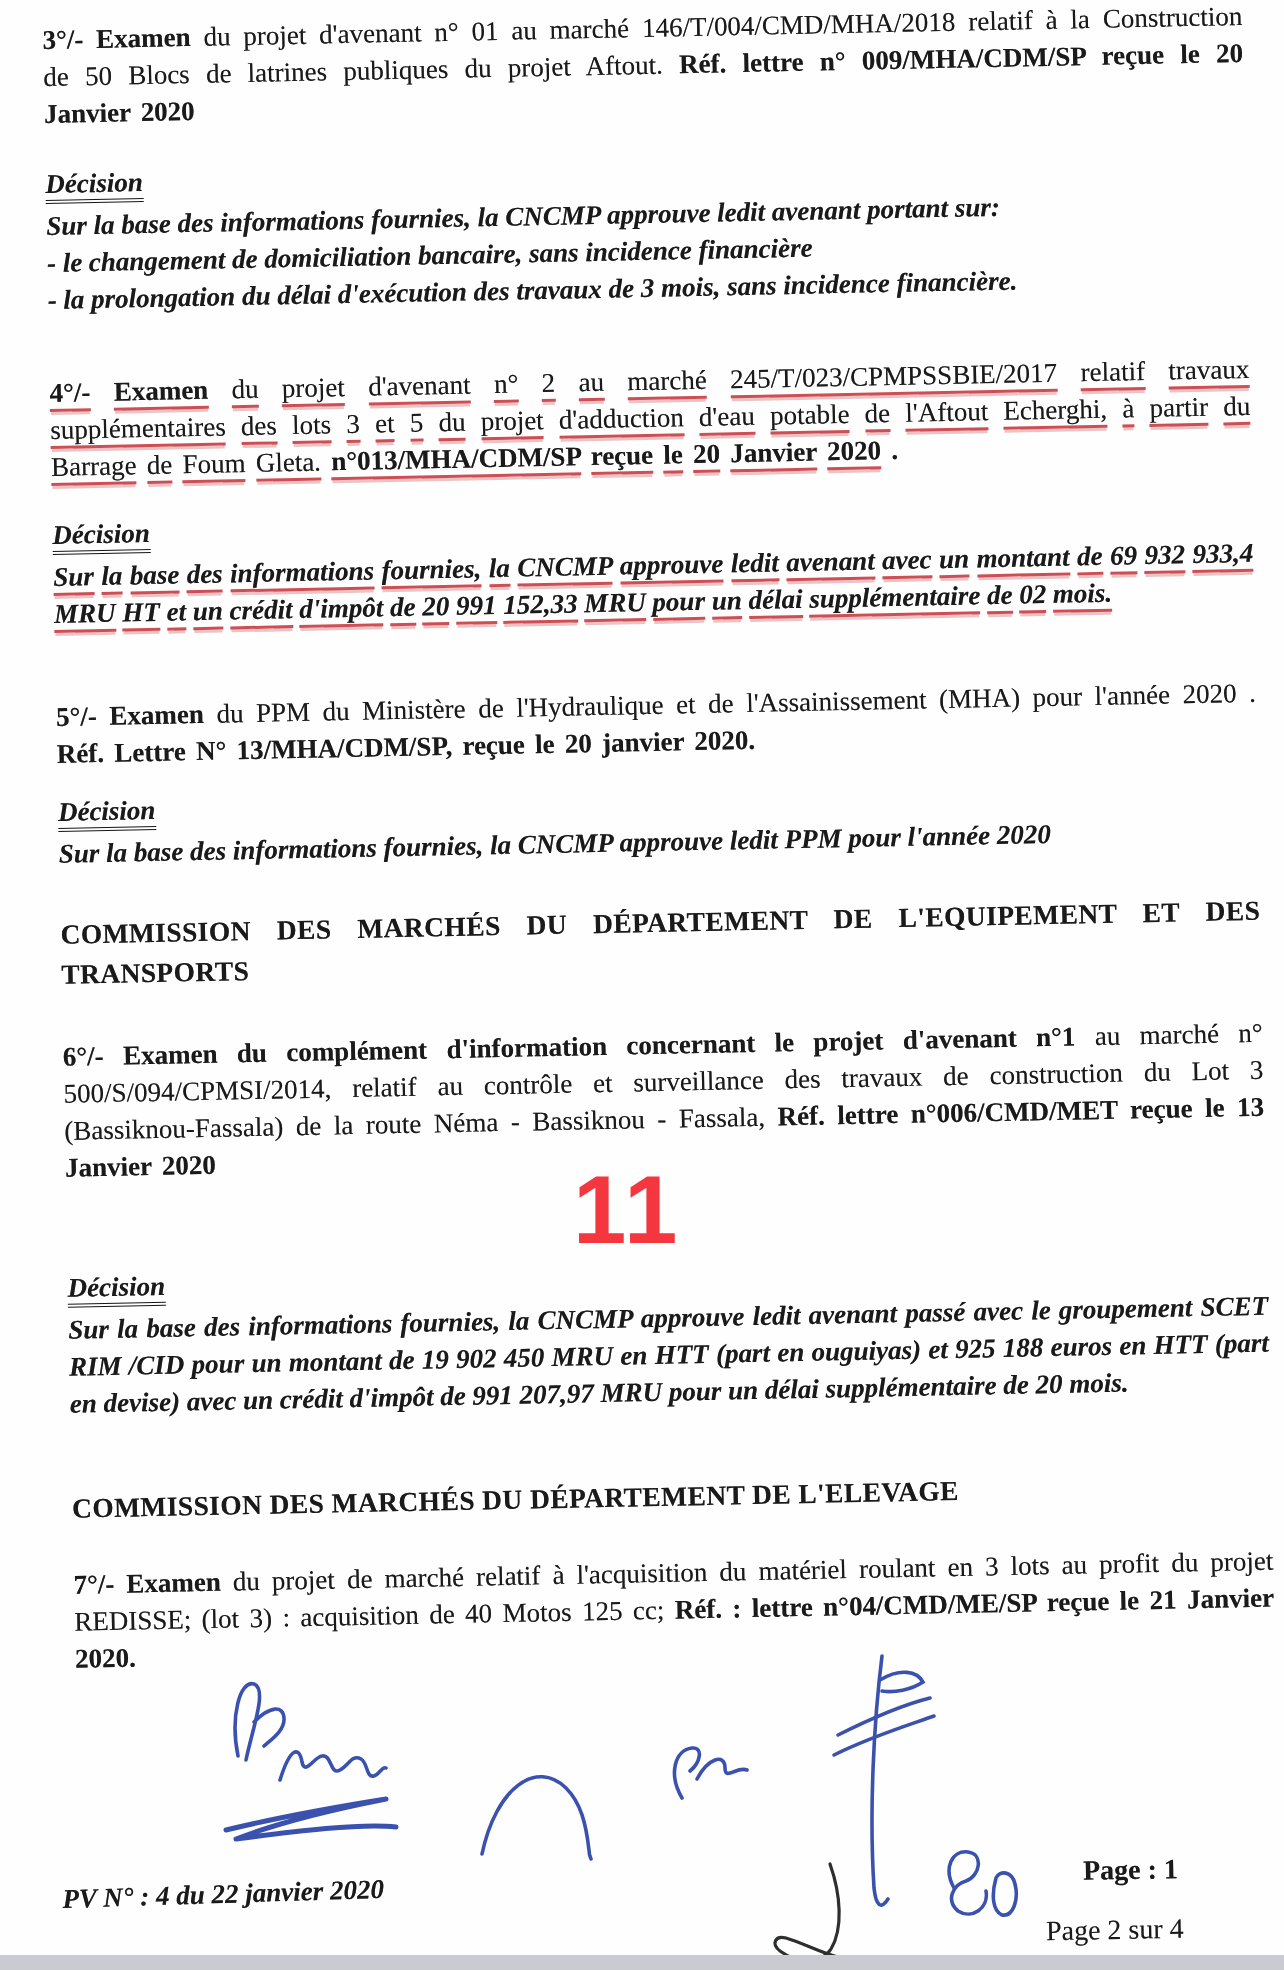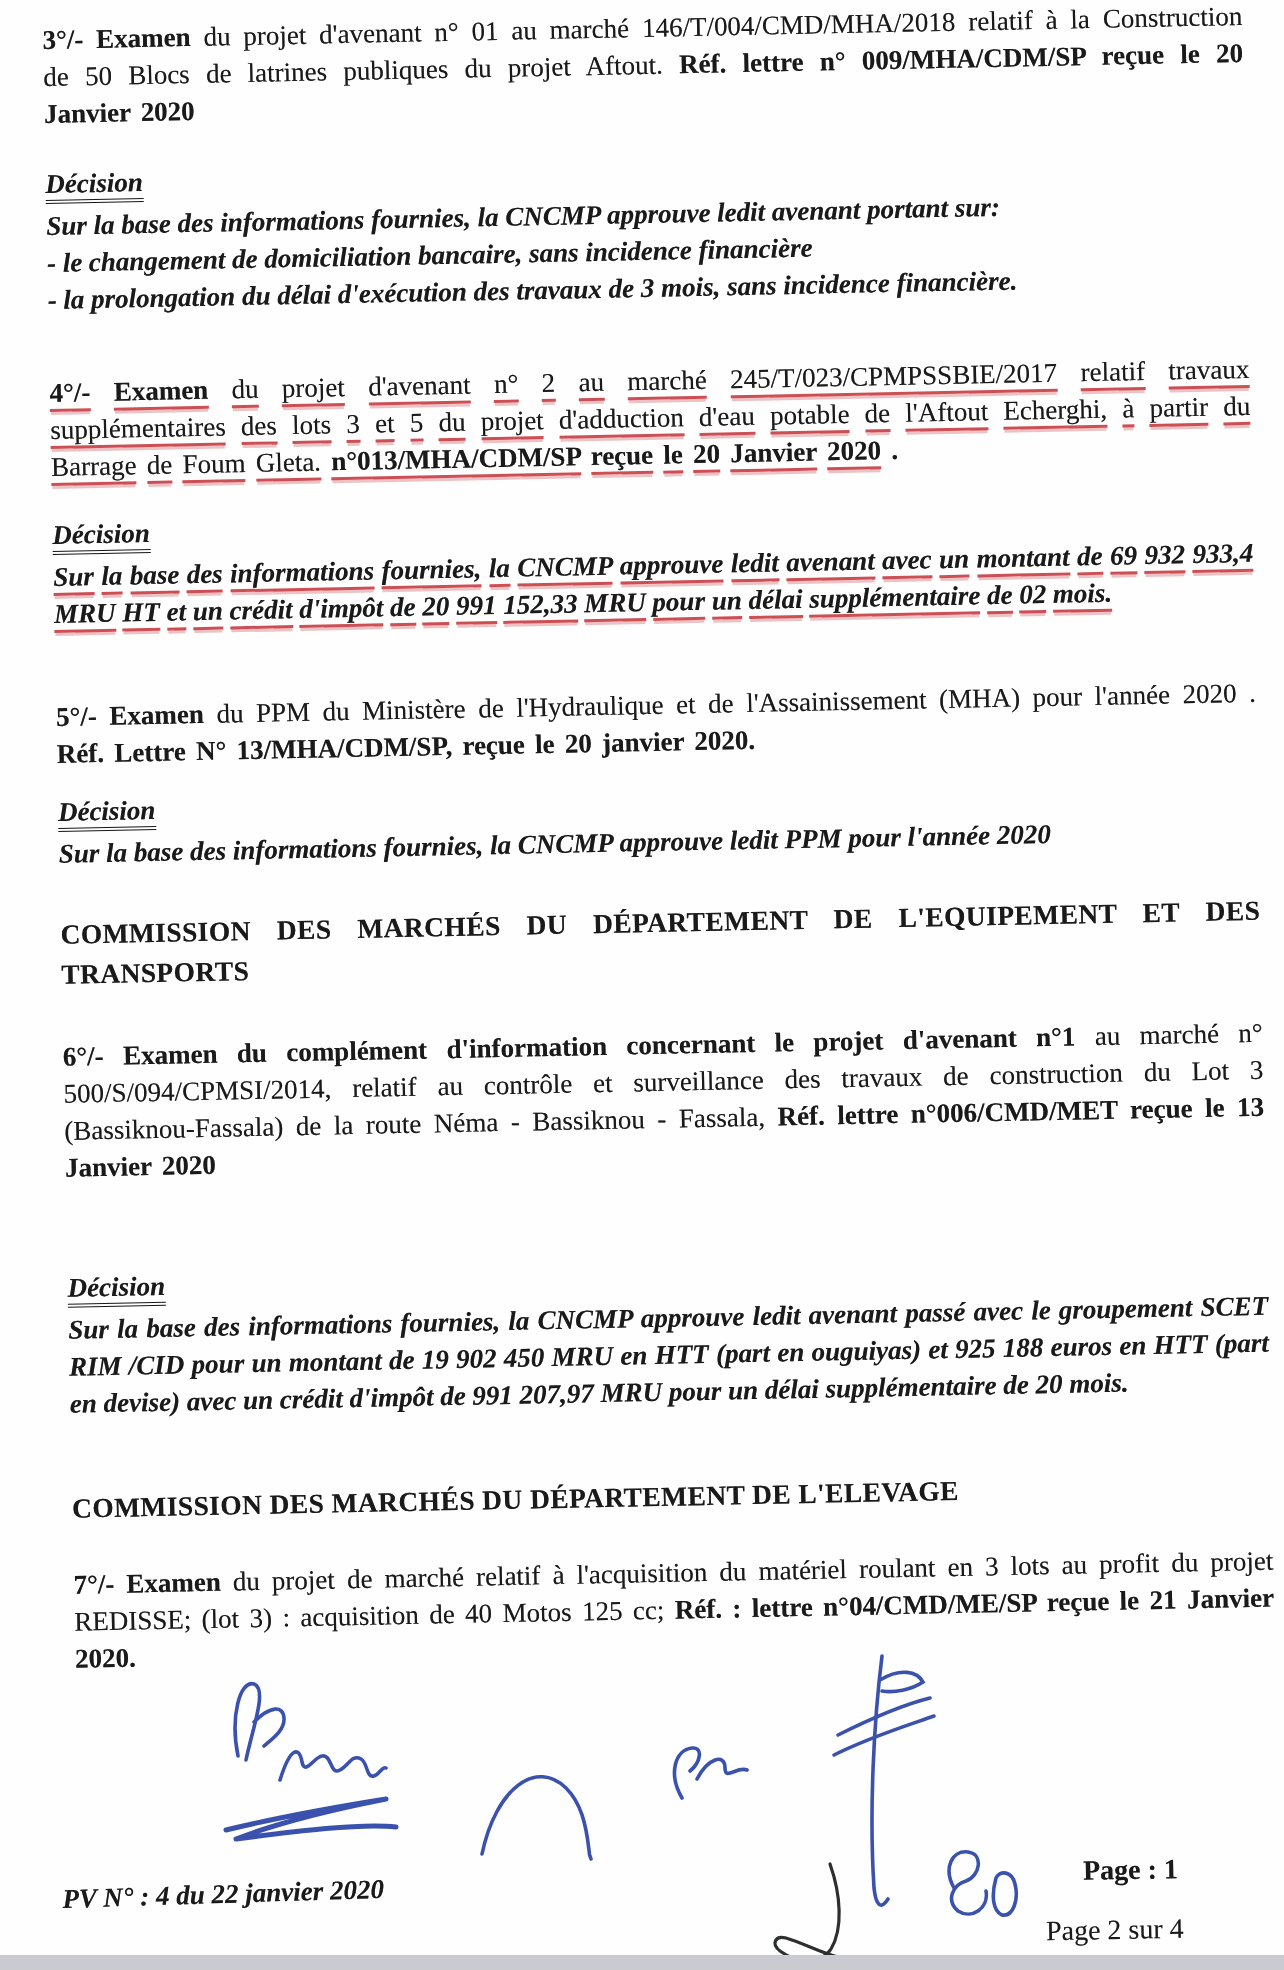--- a/index.html
+++ b/index.html
@@ -78,20 +78,21 @@
     <div class="dec j" id="s6d"><span>Sur la base des informations fournies, la CNCMP approuve ledit avenant passé avec le groupement SCET RIM /CID pour un montant de 19 902 450 MRU en HTT (part en ouguiyas) et 925 188 euros en HTT (part en devise) avec un crédit d'impôt de 991 207,97 MRU pour un délai supplémentaire de 20 mois.</span></div>
 
     <div class="chdr" id="meh">
       <span class="nline">COMMISSION DES MARCHÉS DU DÉPARTEMENT DE L'ELEVAGE</span>
     </div>
 
     <p class="para" id="s7p"><span class="b">7°/- Examen </span><span>du projet de marché relatif à l'acquisition du matériel roulant en 3 lots au profit du projet REDISSE; (lot 3) : acquisition de 40 Motos 125 cc; </span><span class="b">Réf. : lettre n°04/CMD/ME/SP reçue le 21 Janvier 2020.</span></p>
 
   </div>
 
+  <div class="marker">11</div>
 
   <svg class="sig-svg" width="880" height="330" viewBox="0 0 880 330">
     <g fill="none" stroke="#3a52ae" stroke-width="3.6" stroke-linecap="round">
       <path d="M58,118 C50,78 60,42 74,46 C88,51 72,92 66,122 M74,84 C90,68 103,67 104,80 C105,92 92,101 84,108"></path>
       <path d="M100,142 C110,110 119,107 122,124 C125,138 134,119 142,118 C152,116 150,138 160,132 C169,127 172,116 181,121 C188,125 186,140 194,138 C200,136 202,128 206,130"></path>
       <path stroke-width="5" d="M46,192 C104,178 162,168 206,161 M206,161 C150,172 92,187 56,201 M56,201 C116,193 182,185 216,189"></path>
       <path d="M302,216 C316,150 356,121 386,150 C401,165 406,186 409,212 C409,217 410,219 411,221"></path>
       <path d="M502,160 C488,136 495,112 512,110 C524,109 520,125 510,133 M517,141 C528,120 545,115 545,130 C545,143 557,128 567,132"></path>
       <path d="M702,18 C694,82 689,172 694,250 C696,268 701,272 708,261"></path>
       <path d="M658,97 C692,80 726,66 750,60 M654,117 C692,98 732,86 754,78"></path>

